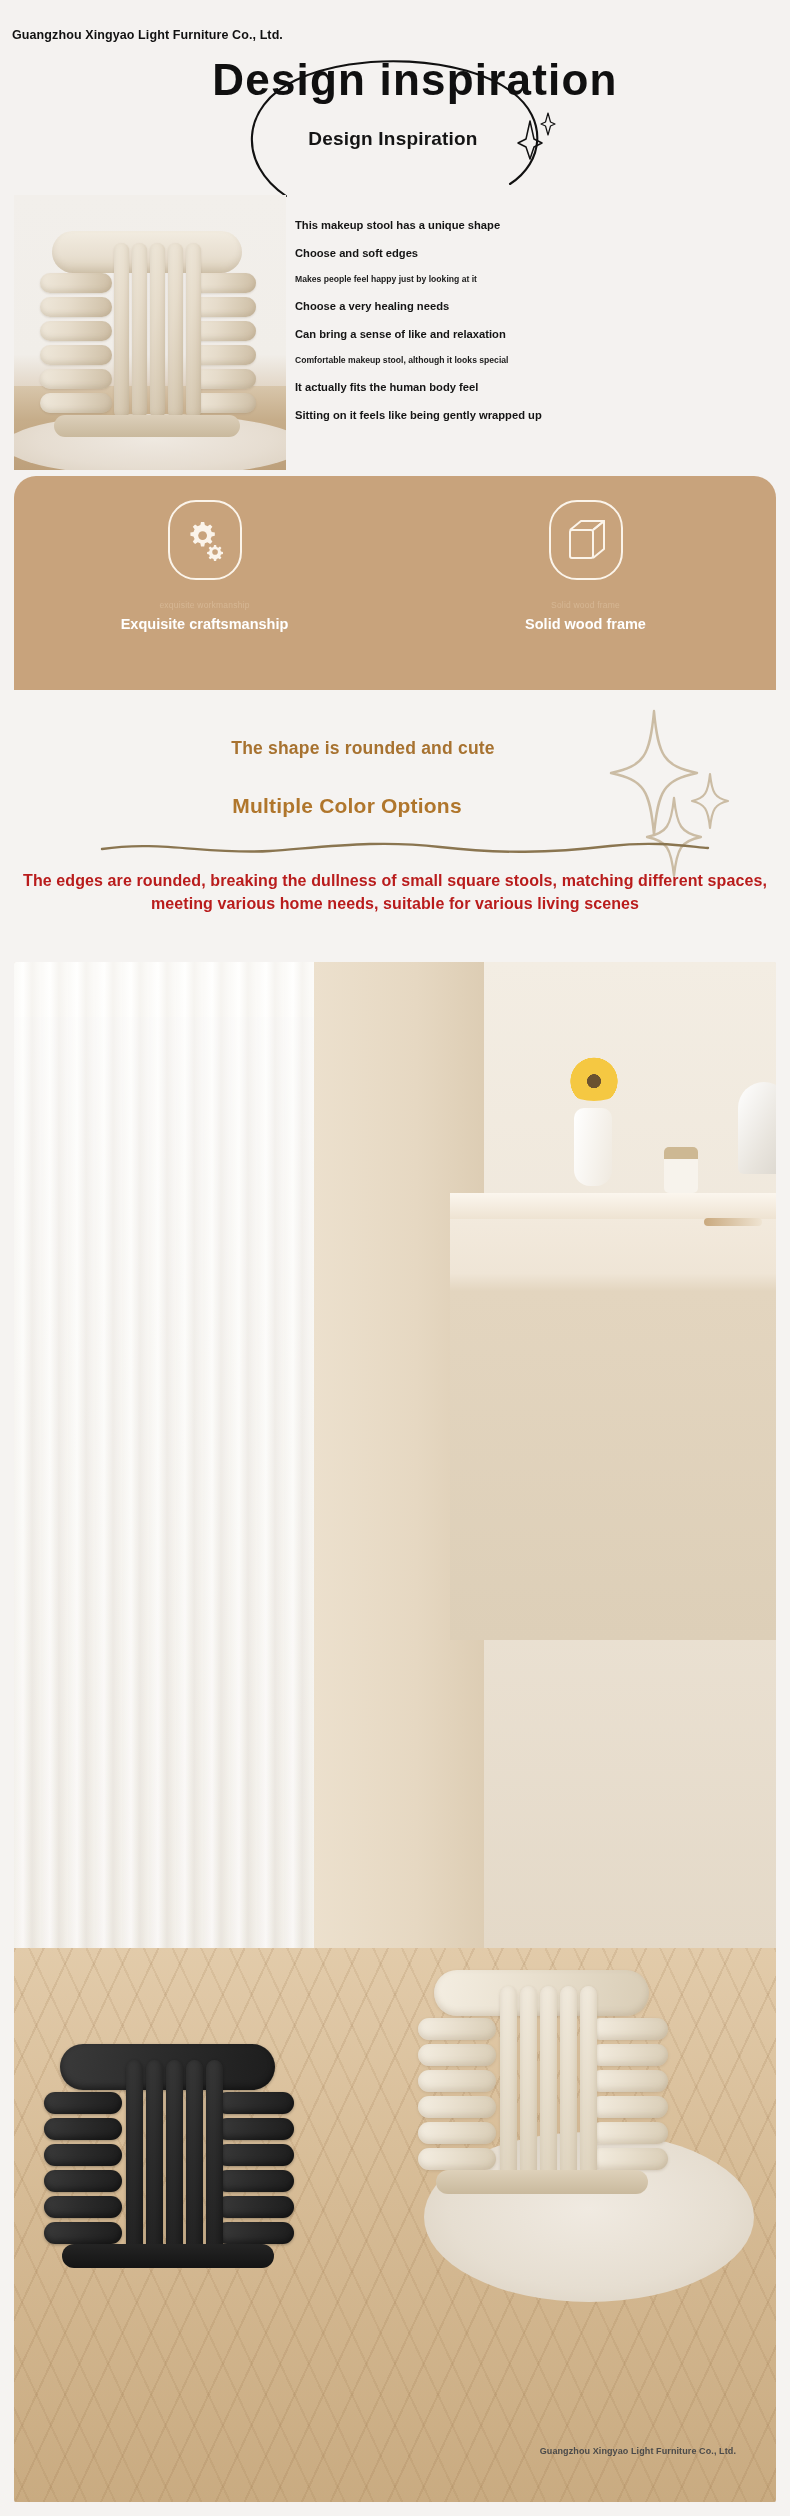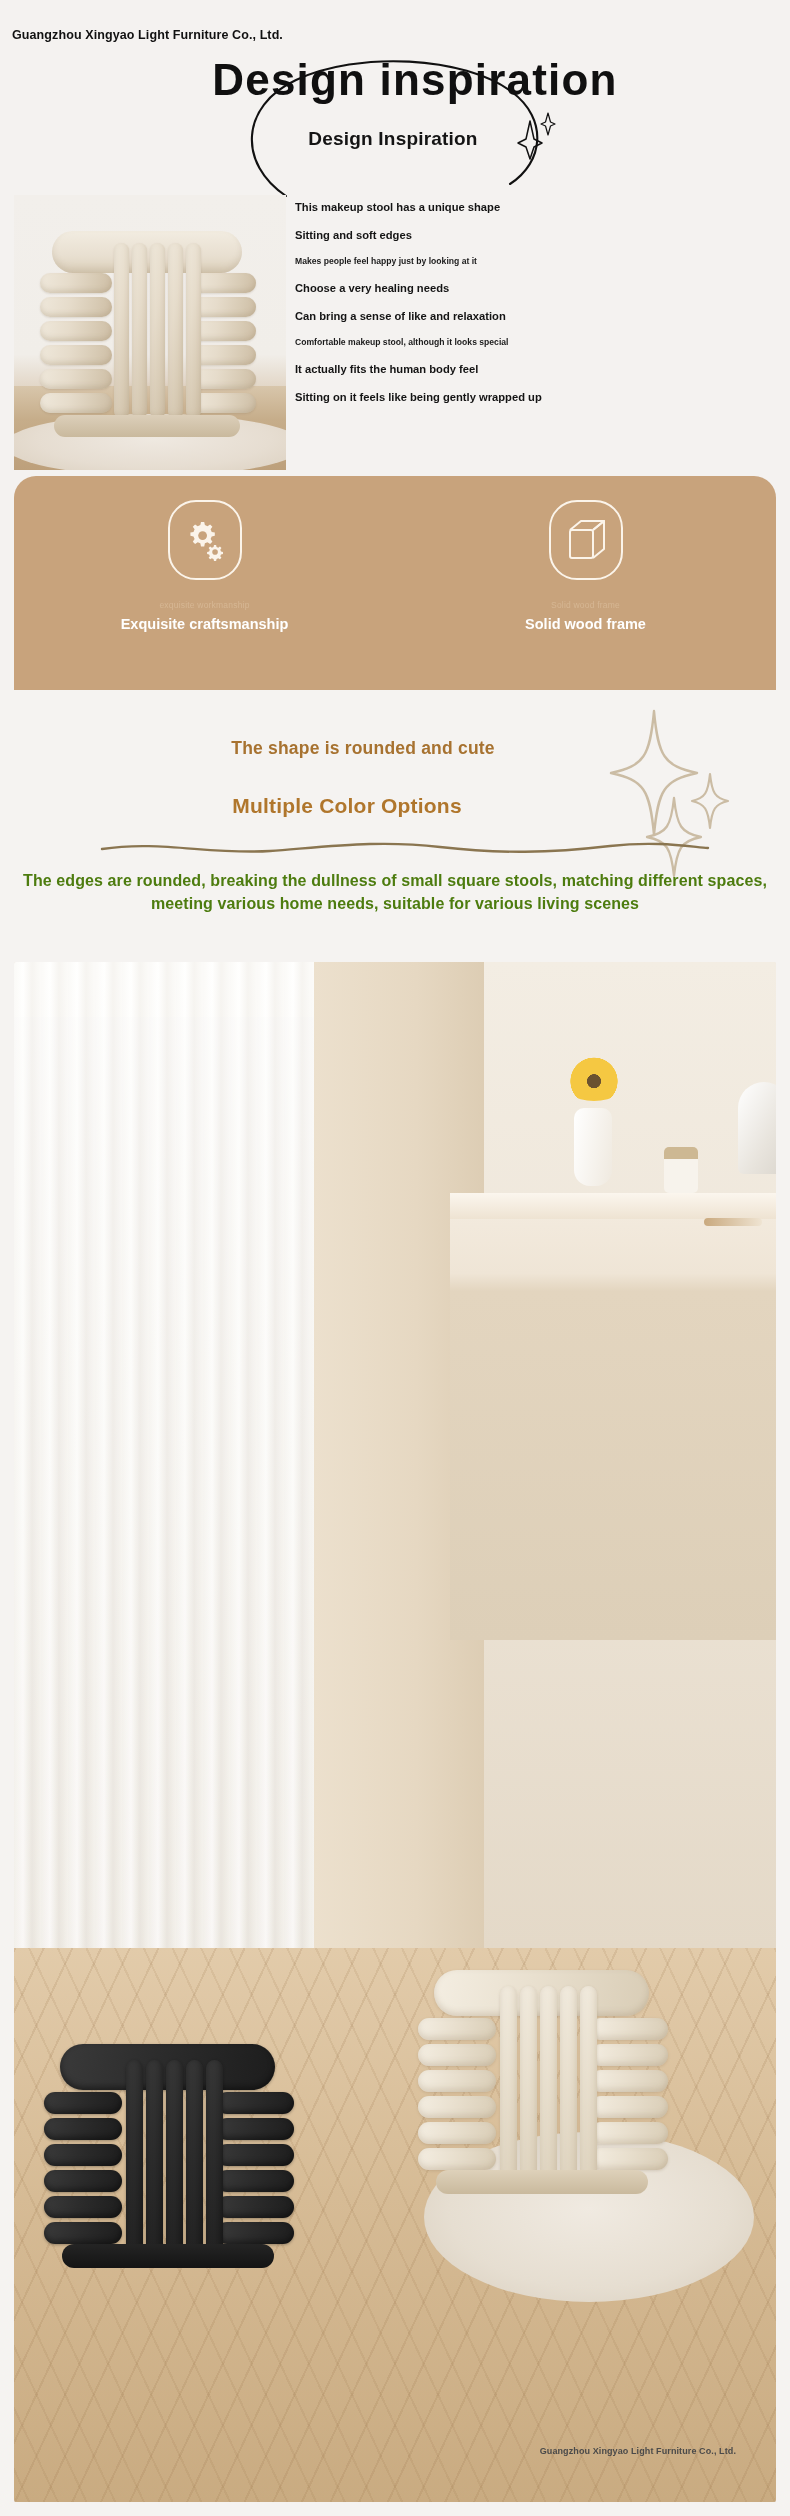--- a/index.html
+++ b/index.html
@@ -73,21 +73,21 @@
     background:linear-gradient(180deg,#f2ece1 0%,#e8dfd0 60%,#dbcfba 100%);
     box-shadow: inset 0 -4px 6px rgba(150,130,100,.2);
   }
   .base {
     position:absolute; left:16px; top:186px; width:186px; height:22px;
     border-radius:14px;
     background:linear-gradient(180deg,#dccfba 0%,#c9b99d 100%);
   }
 
   
-  .feat-list { position:absolute; left:295px; top:200px; width:262px; }
+  .feat-list { position:absolute; left:295px; top:218px; width:262px; }
   .feat-list .f { color:#141414; }
   .feat-list .big   { font-size:11.2px; font-weight:700; line-height:1.35; margin-bottom:13px; }
   .feat-list .small { font-size:8.6px;  font-weight:700; line-height:1.35; margin-bottom:13px; color:#1b1b1b; }
   .feat-list .last  { margin-bottom:16px; }
 
   
   .band {
     position:absolute; left:14px; top:476px; width:762px; height:236px;
     background:#c8a37c; border-radius:22px;
   }
@@ -118,21 +118,21 @@
     position:absolute; left:0; top:104px; width:790px; text-align:center;
     font-size:21px; font-weight:700; color:#b0762c; letter-spacing:.2px;
     transform:translateX(-48px);
   }
   .mid-spark1 { position:absolute; left:608px; top:18px; }
   .mid-spark2 { position:absolute; left:690px; top:82px; }
   .mid-spark3 { position:absolute; left:645px; top:106px; }
   .wave { position:absolute; left:100px; top:148px; }
   .mid-para {
     position:absolute; left:20px; top:180px; width:750px; text-align:center;
-    font-size:16px; font-weight:700; color:#4d7c0f; line-height:1.42;
+    font-size:16px; font-weight:700; color:#b91c1c; line-height:1.42;
     letter-spacing:.1px;
   }
 
   
   .scene {
     position:absolute; left:14px; top:962px; width:762px; height:1540px;
     overflow:hidden; background:#ece6dd; border-radius:2px;
   }
   .wall {
     position:absolute; left:0; top:0; width:100%; height:64%;
@@ -276,21 +276,21 @@
       <div class="loop rib" style="left:112px"></div>
       <div class="loop rib" style="left:130px"></div>
       <div class="loop rib" style="left:148px"></div>
 
       <div class="base"></div>
     </div>
   </div>
 
   <div class="feat-list">
     <div class="f big">This makeup stool has a unique shape</div>
-    <div class="f big">Sitting and soft edges</div>
+    <div class="f big">Choose and soft edges</div>
     <div class="f small">Makes people feel happy just by looking at it</div>
     <div class="f big">Choose a very healing needs</div>
     <div class="f big">Can bring a sense of like and relaxation</div>
     <div class="f small">Comfortable makeup stool, although it looks special</div>
     <div class="f big">It actually fits the human body feel</div>
     <div class="f big last">Sitting on it feels like being gently wrapped up</div>
   </div>
 
   <div class="band">
     <div class="band-cols">

